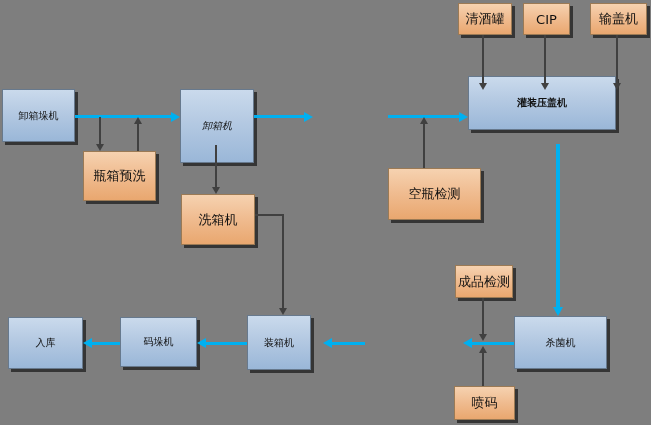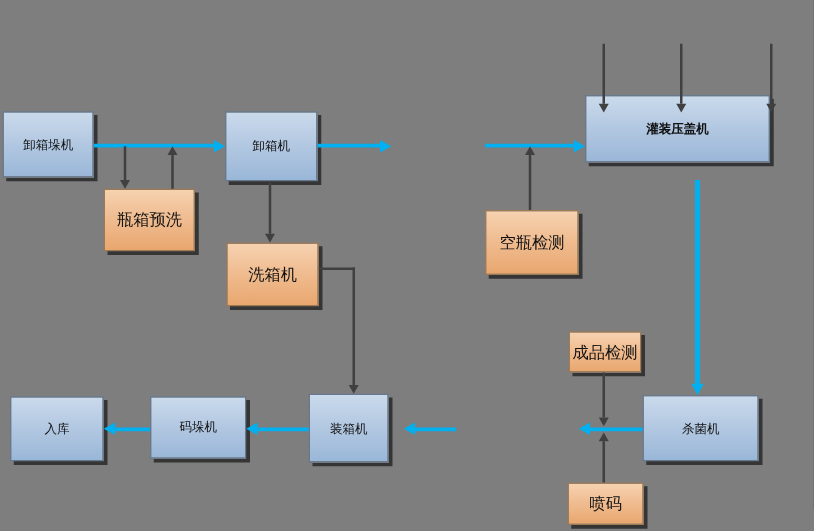--- a/index.html
+++ b/index.html
@@ -46,28 +46,37 @@
 </head>
 <body>
 
 <div id="diagram" style="width: 651px; height: 425px; background: rgb(126, 126, 126);">
     <div class="node machine" style="left: 2px; top: 89px; width: 73px; height: 53px;">
       <span>卸箱垛机</span>
     </div>
     <div class="node aux" style="left: 83px; top: 151px; width: 73px; height: 50px;">
       <span>瓶箱预洗</span>
     </div>
-    <div class="node machine" style="left: 180px; top: 89px; width: 74px; height: 56px;">
+    <div class="node machine" style="left: 180px; top: 89px; width: 74px; height: 74px; font-style: italic;">
       <span>卸箱机</span>
     </div>
     <div class="node aux" style="left: 181px; top: 194px; width: 74px; height: 51px;">
       <span>洗箱机</span>
     </div>
-    <div class="node aux" style="left: 388px; top: 168px; width: 75px; height: 52px;">
+    <div class="node aux" style="left: 388px; top: 168px; width: 93px; height: 52px;">
       <span>空瓶检测</span>
+    </div>
+    <div class="node aux" style="left: 458px; top: 3px; width: 54px; height: 32px;">
+      <span>清酒罐</span>
+    </div>
+    <div class="node aux" style="left: 523px; top: 3px; width: 47px; height: 32px;">
+      <span>CIP</span>
+    </div>
+    <div class="node aux" style="left: 590px; top: 3px; width: 57px; height: 32px;">
+      <span>输盖机</span>
     </div>
     <div class="node machine" style="left: 468px; top: 76px; width: 148px; height: 54px; font-weight: bold;">
       <span>灌装压盖机</span>
     </div>
     <div class="node machine" style="left: 514px; top: 316px; width: 93px; height: 53px;">
       <span>杀菌机</span>
     </div>
     <div class="node aux" style="left: 455px; top: 265px; width: 58px; height: 33px;">
       <span>成品检测</span>
     </div>

